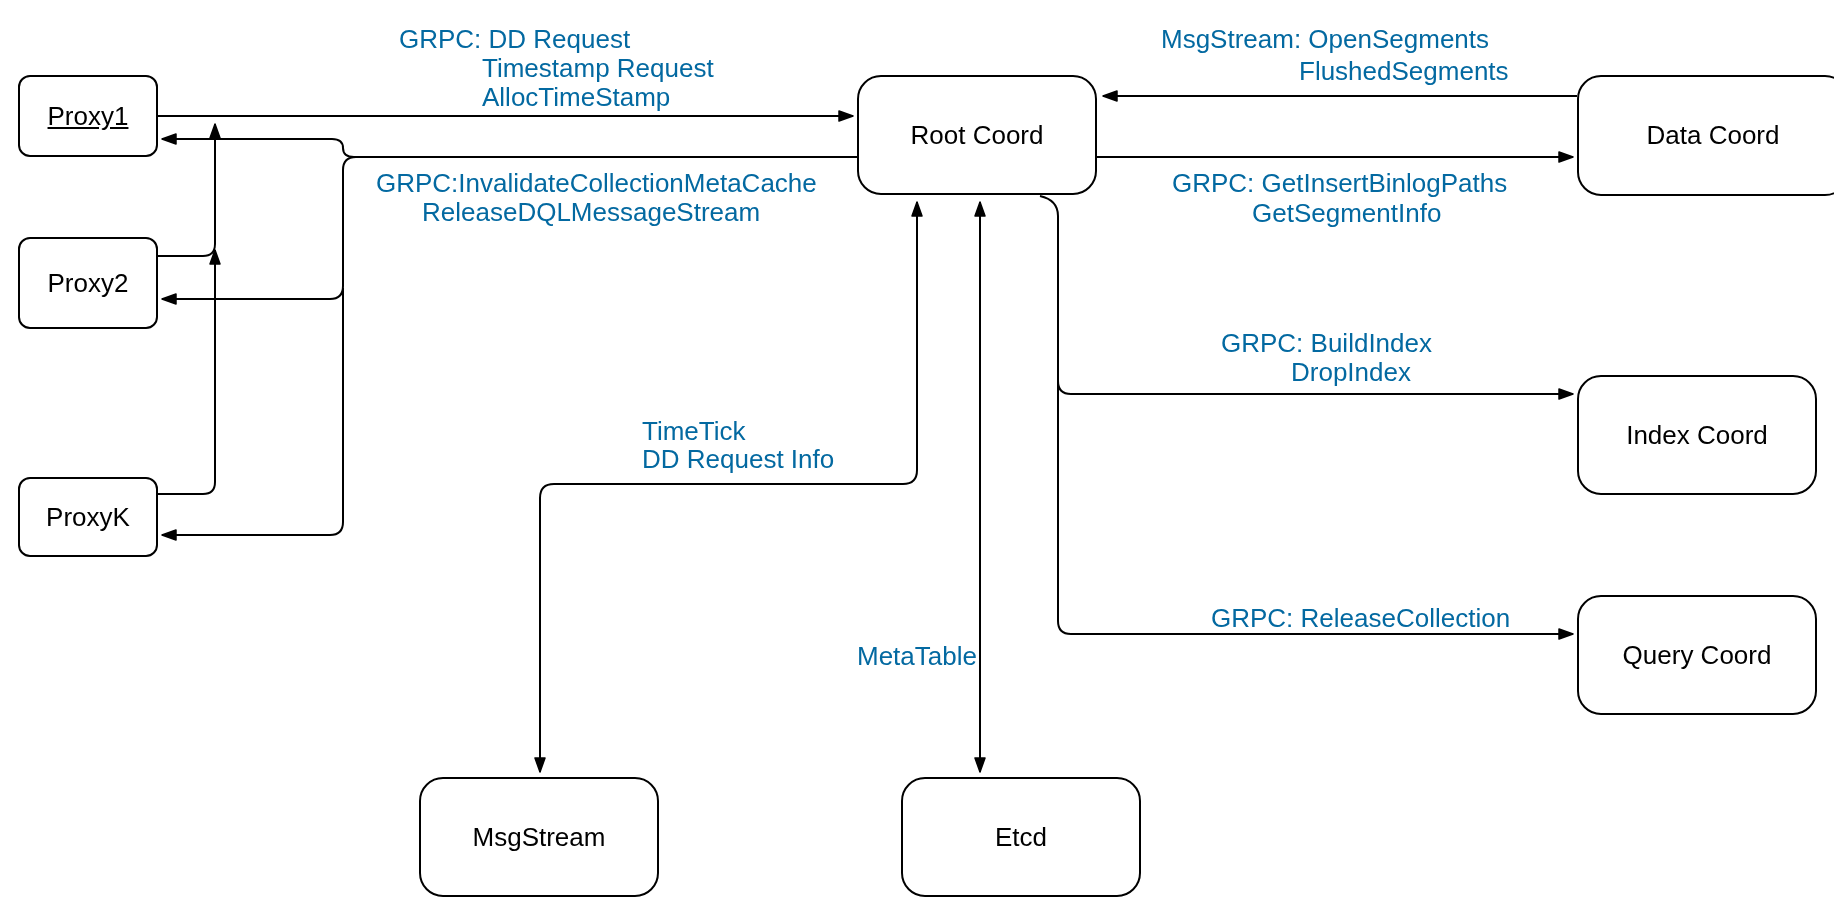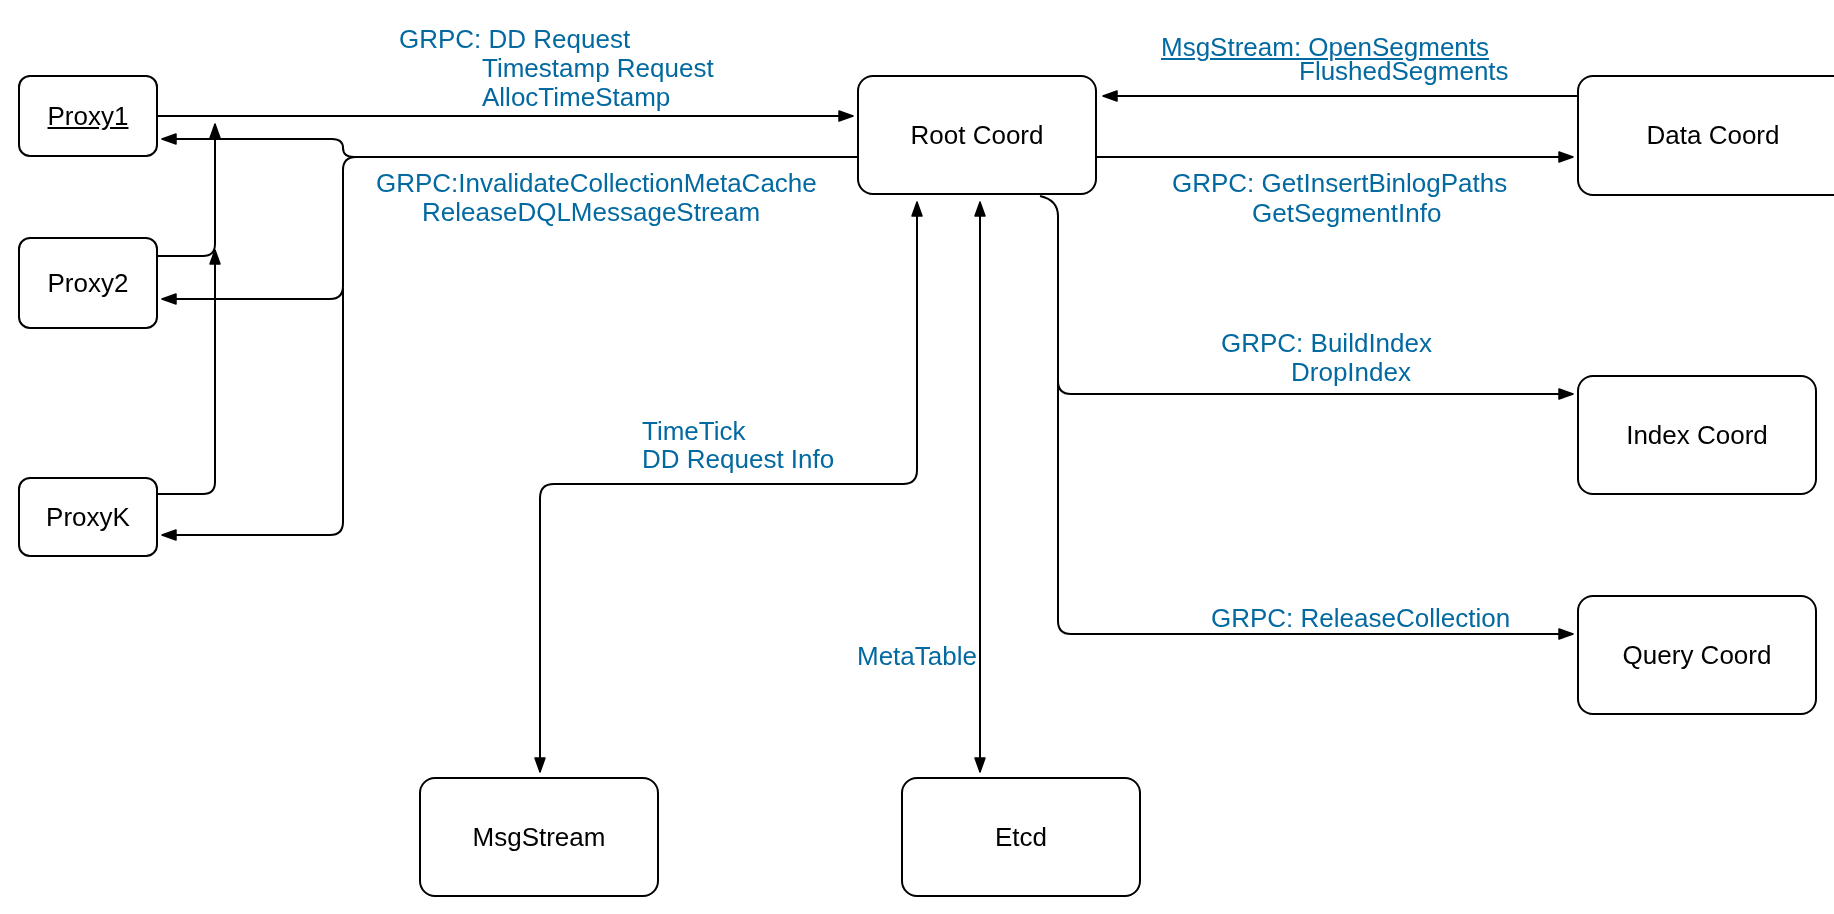--- a/index.html
+++ b/index.html
@@ -26,21 +26,21 @@
     stroke: #000000;
     stroke-width: 2;
     stroke-linejoin: round;
     stroke-linecap: flat;
   }
   .node {
     position: absolute;
     box-sizing: border-box;
     background: #ffffff;
     border: 2.5px solid #000000;
-    border-radius: 16px;
+    border-radius: 24px;
     display: flex;
     align-items: center;
     justify-content: center;
     font-size: 26px;
     color: #000000;
     white-space: nowrap;
   }
   .node.small { border-radius: 12px; }
   .elabel {
     position: absolute;
@@ -58,21 +58,21 @@
   #n-index    { left: 1577px; top: 335px; width: 240px; height: 120px; margin-top: 40px; }
   #n-query    { left: 1577px; top: 595px; width: 240px; height: 120px; }
   #n-msgstream{ left: 419px;  top: 777px; width: 240px; height: 120px; }
   #n-etcd     { left: 865px;  top: 777px; width: 240px; height: 120px; margin-left: 36px; }
   
   #el-dd-0   { left: 399px;  top: 24px; }
   #el-dd-1   { left: 482px;  top: 53px; }
   #el-dd-2   { left: 482px;  top: 82px; }
   #el-inv-0  { left: 376px;  top: 168px; }
   #el-inv-1  { left: 422px;  top: 197px; }
-  #el-open-0 { left: 1161px; top: 32px; text-decoration: underline; }
+  #el-open-0 { left: 1161px; top: 24px; }
   #el-open-1 { left: 1299px; top: 56px; }
   #el-gib-0  { left: 1172px; top: 168px; }
   #el-gib-1  { left: 1252px; top: 198px; }
   #el-bi-0   { left: 1221px; top: 328px; }
   #el-bi-1   { left: 1291px; top: 357px; }
   #el-rc-0   { left: 1211px; top: 603px; }
   #el-tt-0   { left: 642px;  top: 416px; }
   #el-tt-1   { left: 642px;  top: 444px; }
   #el-mt-0   { left: 857px;  top: 641px; }
 </style>

